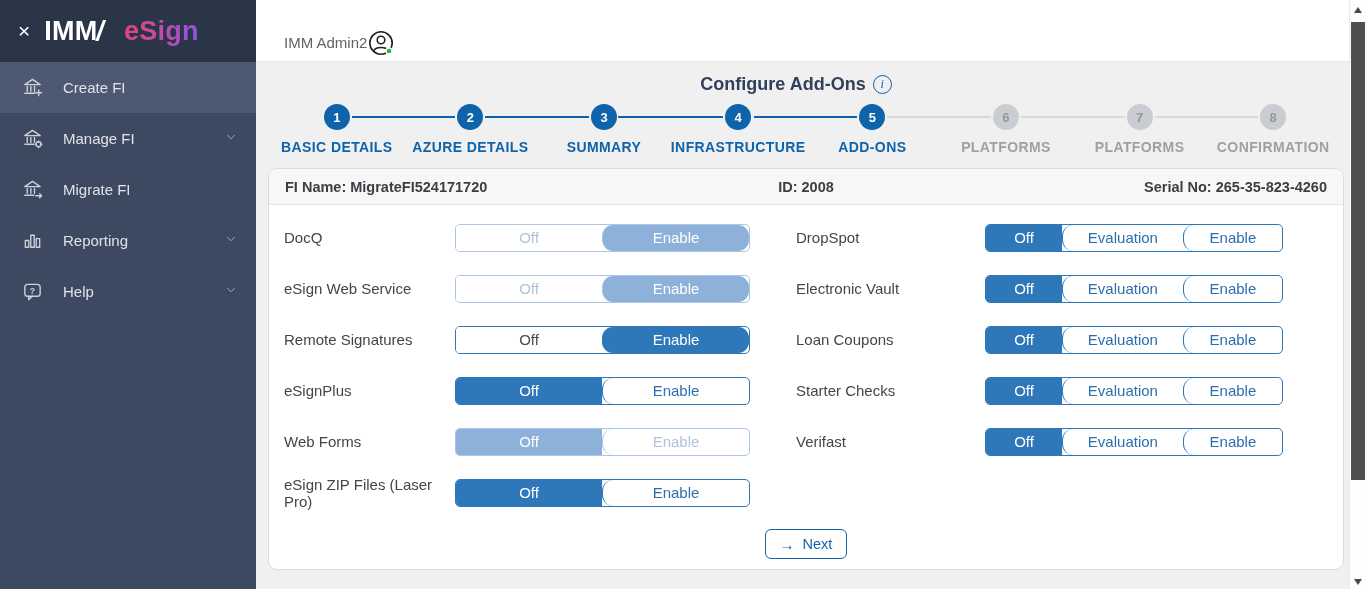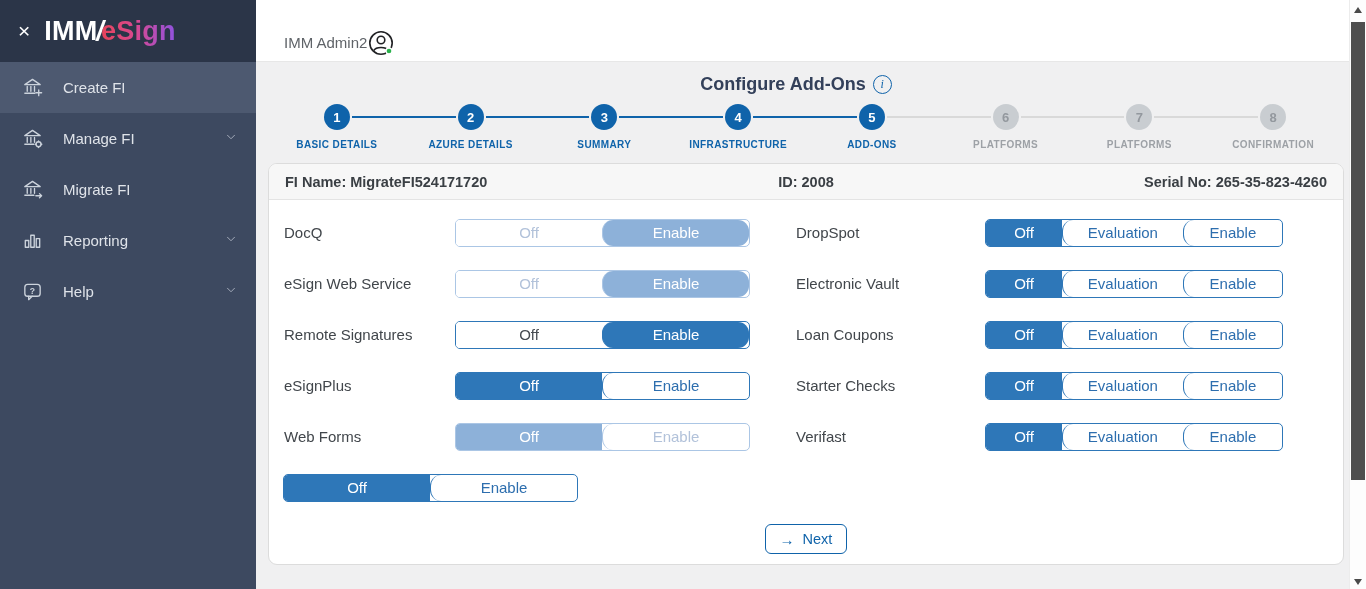--- a/index.html
+++ b/index.html
@@ -14,21 +14,21 @@
 
   
   .sidebar { width:256px; min-width:256px; height:589px; background:var(--sidebar_bg,#3d4960); display:flex; flex-direction:column; }
   .logo-band { height:62px; background:var(--sidebar_top_bg,#2b3548); display:flex; align-items:center; padding:0 0 0 18px; gap:14px; }
   .close-x { color:#fff; font-size:21px; font-weight:400; cursor:pointer; line-height:1; margin-top:-2px; }
   .logo { font-size:27px; font-weight:700; letter-spacing:0.2px; white-space:nowrap; }
   .logo .imm { color:#ffffff; }
   .logo .slash { color:#ffffff; font-style:italic; margin:0 -3px 0 -1px; }
   .logo .esign {
     background:linear-gradient(90deg, var(--logo_grad_start,#e8445a) 0%, #d9488f 45%, var(--logo_grad_end,#8f53e0) 100%);
-    -webkit-background-clip:text; background-clip:text; color:transparent;
+    -webkit-background-clip:text; background-clip:text; color:transparent;padding-left:23px;
   }
   .nav { display:flex; flex-direction:column; }
   .nav-item { height:51px; display:flex; align-items:center; padding:0 18px 0 20px; gap:19px; color:#dfe3e9; font-size:15px; cursor:pointer; }
   .nav-item.active { background:var(--sidebar_active_bg,#4d5970); }
   .nav-item .nav-icon { width:24px; height:24px; display:flex; align-items:center; justify-content:center; }
   .nav-item .nav-label { flex:1; }
   .nav-item svg { stroke:#ccd3dc; fill:none; stroke-width:1.4; stroke-linecap:round; stroke-linejoin:round; }
   .chevron svg { stroke:#aab2c0; stroke-width:1.6; }
 
   
@@ -46,33 +46,33 @@
 
   
   .stepper { display:flex; margin:9px 26px 0 14px; }
   .step { position:relative; flex:1; text-align:center; }
   .step:not(:first-child)::before { content:""; position:absolute; top:12px; left:calc(-50% + 15px); width:calc(100% - 30px); height:2px; }
   .step.line-blue::before { background:var(--accent,#0f63aa); }
   .step.line-gray::before { background:#d9d9d9; }
   .step-circle { position:relative; z-index:1; display:inline-flex; width:26px; height:26px; border-radius:50%; align-items:center; justify-content:center; font-size:13px; font-weight:700; cursor:pointer; }
   .step.done .step-circle, .step.active .step-circle { background:var(--accent,#0f63aa); color:#ffffff; }
   .step.todo .step-circle { background:#c9cdd1; color:#93989e; }
-  .step-label { display:block; margin-top:9px; font-size:10px; font-weight:600; letter-spacing:0.4px; }
+  .step-label { display:block; margin-top:9px; font-size:14px; font-weight:600; letter-spacing:0.4px; }
   .step.done .step-label, .step.active .step-label { color:var(--accent,#0f63aa); }
   .step.todo .step-label { color:#9da1a6; }
 
   
   .card { background:#ffffff; border:1px solid #dcdcdc; border-radius:9px; margin:13px 22px 0 12px; height:402px; overflow:hidden; }
   .fi-bar { height:36px; background:#f7f7f7; border-bottom:1px solid #e4e4e4; display:flex; align-items:center; padding:0 16px; font-size:14.5px; font-weight:700; color:#3a3f44; }
   .fi-bar > span { flex:1; }
   .fi-id { text-align:center; }
   .fi-serial { text-align:right; }
 
   .addon-grid { display:grid; grid-template-columns:467px 488px; column-gap:45px; padding:7px 14px 0 14px; justify-content:start; }
-  .addon-row { display:flex; align-items:center; height:51px; }
+  .addon-row { display:flex; align-items:center; height:51px;justify-content:center; }
   .addon-label { flex:1; font-size:15px; color:#41464b; padding-left:1px; }
 
   .toggle2, .toggle3 { display:flex; height:28px; border-radius:5px; overflow:hidden; border:1px solid; background:#fff; }
   .toggle2 { width:295px; }
   .toggle3 { width:298px; }
   .tbtn { border:none; background:#ffffff; font-family:inherit; font-size:15px; cursor:pointer; padding:0; }
   .toggle2 .tbtn { flex:1; }
   .toggle3 .tbtn.w-off { flex:0 0 76px; }
   .toggle3 .tbtn.w-eval { flex:1.22; }
   .toggle3 .tbtn.w-en { flex:1; }
@@ -292,20 +292,21 @@
 
           <div class="addon-row">
             <span class="addon-label">Web Forms</span>
             <div class="toggle2 t-disabled">
               <button class="tbtn opt-off sel">Off</button>
               <button class="tbtn opt-alt">Enable</button>
             </div>
           </div>
 
           <div class="addon-row">
+            <span class="addon-label">eSign ZIP Files (Laser Pro)</span>
             <div class="toggle2 t-active">
               <button class="tbtn opt-off sel">Off</button>
               <button class="tbtn opt-alt">Enable</button>
             </div>
           </div>
 
         </div>
 
         <div class="addon-col">
 

